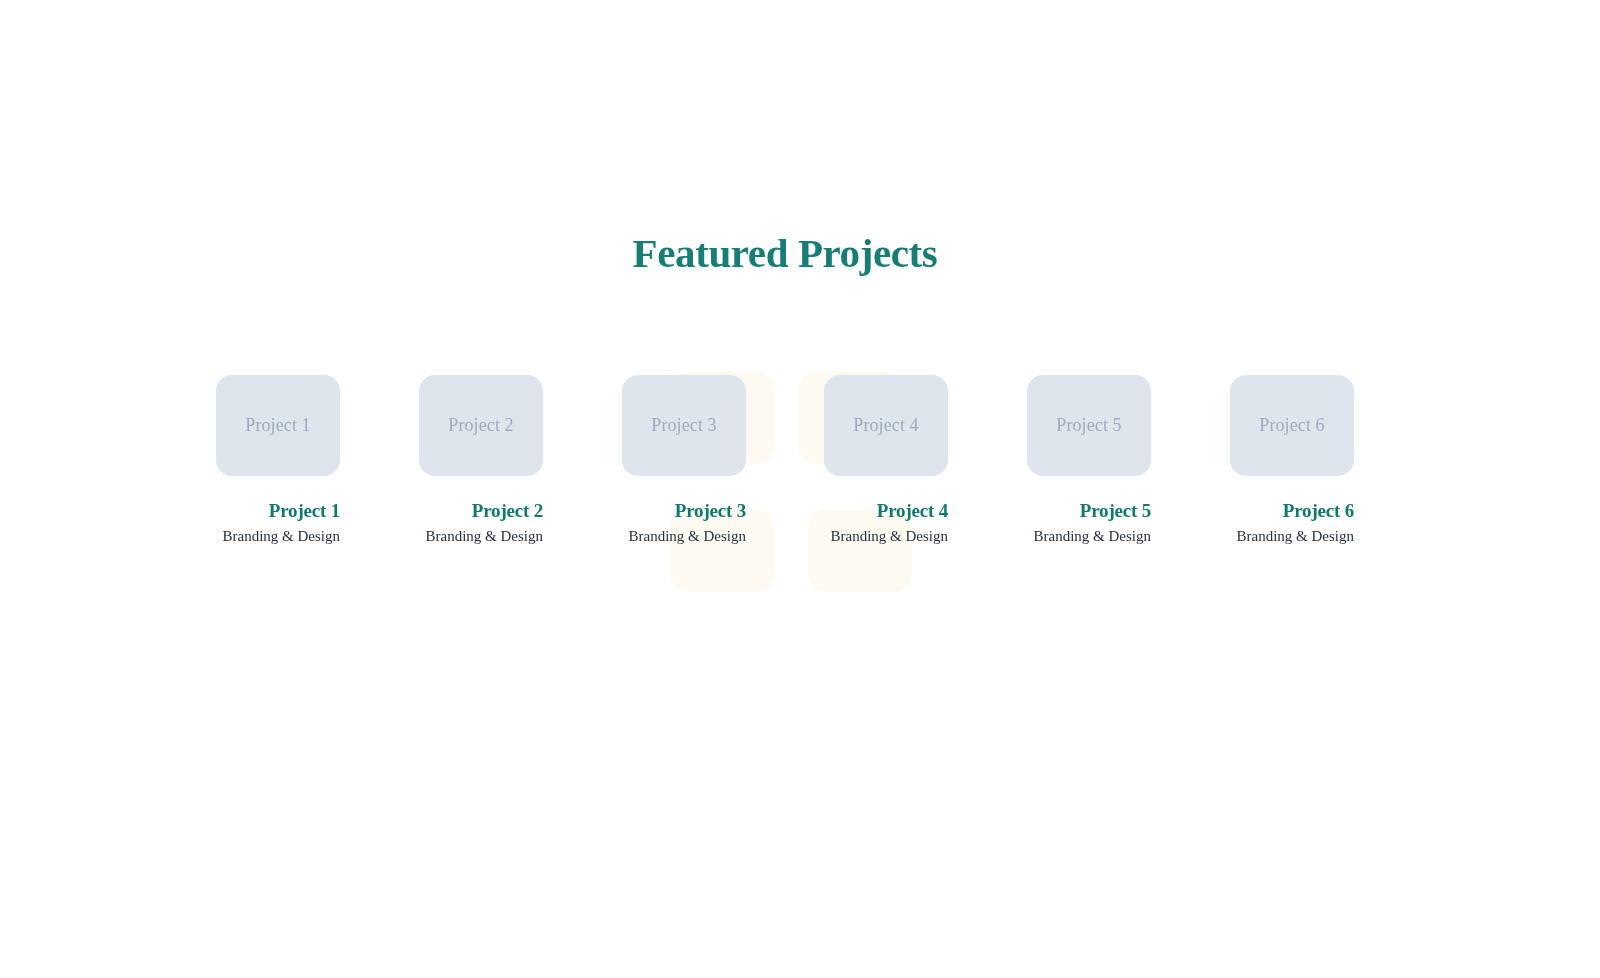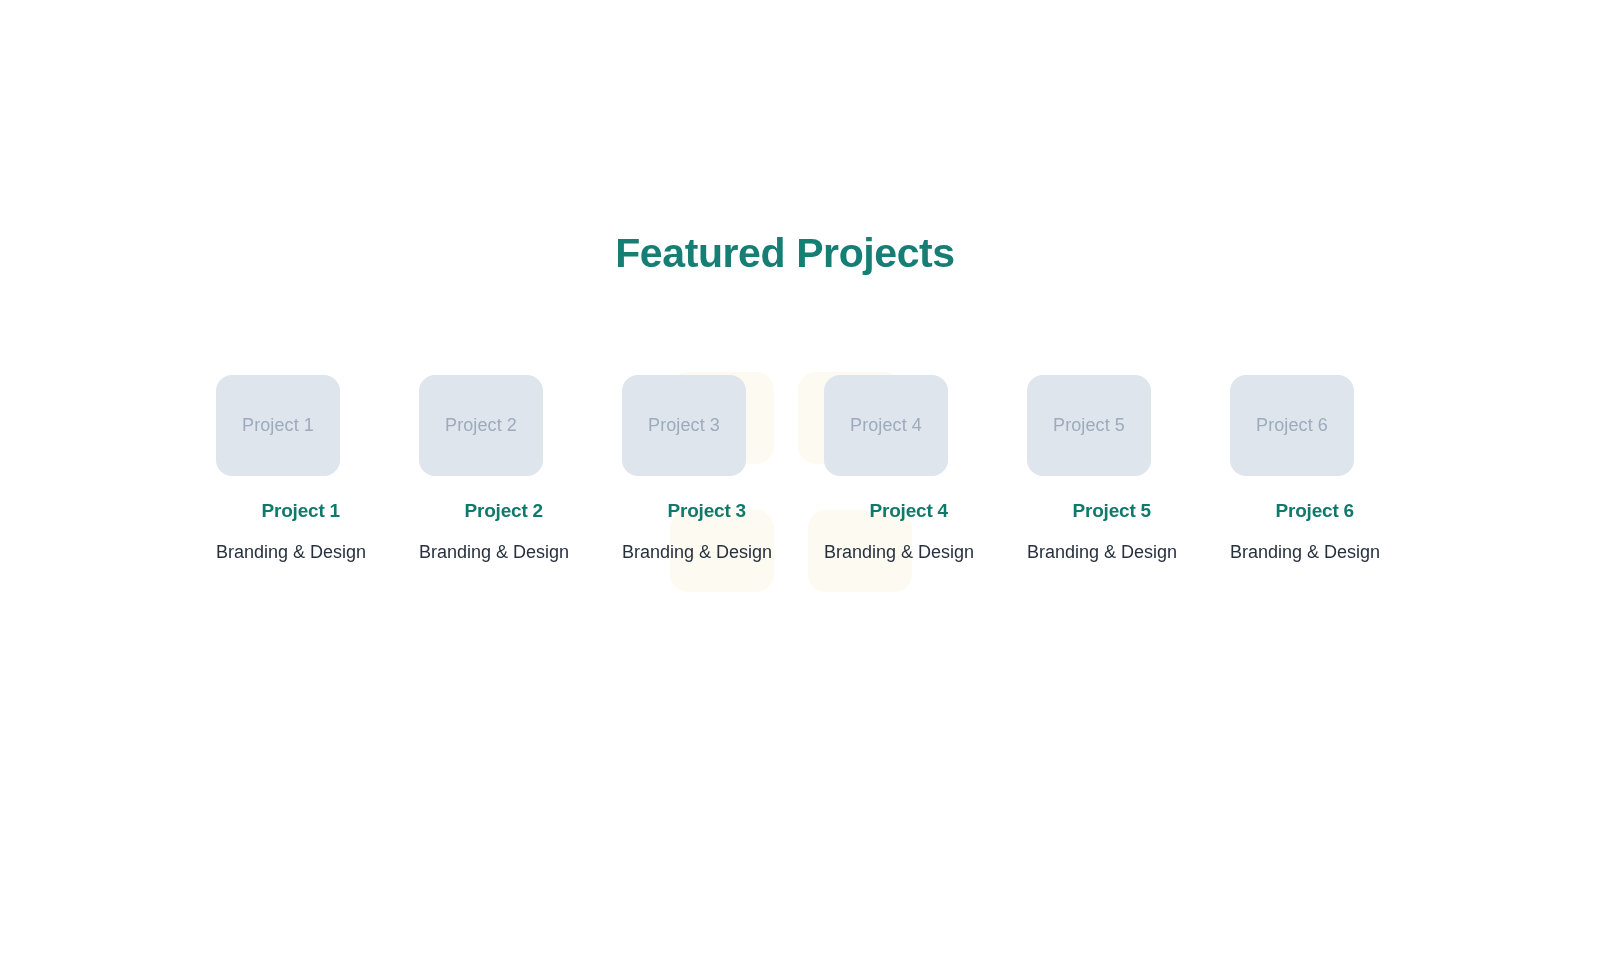--- a/index.html
+++ b/index.html
@@ -12,20 +12,21 @@
     background: #ffffff;
     font-family: "Liberation Sans", sans-serif;
     overflow: hidden;
     position: relative;
   }
 
   .page {
     position: relative;
     width: 1600px;
     height: 978px;
+    font-family: Liberation Serif, serif;
   }
 
   
   .section-title {
     position: absolute;
     top: 194px;
     left: 0;
     width: 1570px;
     text-align: center;
     font-size: 41px;
@@ -108,22 +109,22 @@
     font-weight: bold;
     color: #0f7a6b;
     letter-spacing: -0.2px;
     line-height: 24px;
     white-space: nowrap;
   }
 
   .project-category {
     position: relative;
     z-index: 2;
-    margin-top: 19px;
-    font-size: 18px;
+    margin-top: 3px;
+    font-size: 15px;
     font-weight: normal;
     color: #27303f;
     line-height: 20px;
     white-space: nowrap;
   }
 </style>
 </head>
 <body>
 
 <div class="page">

